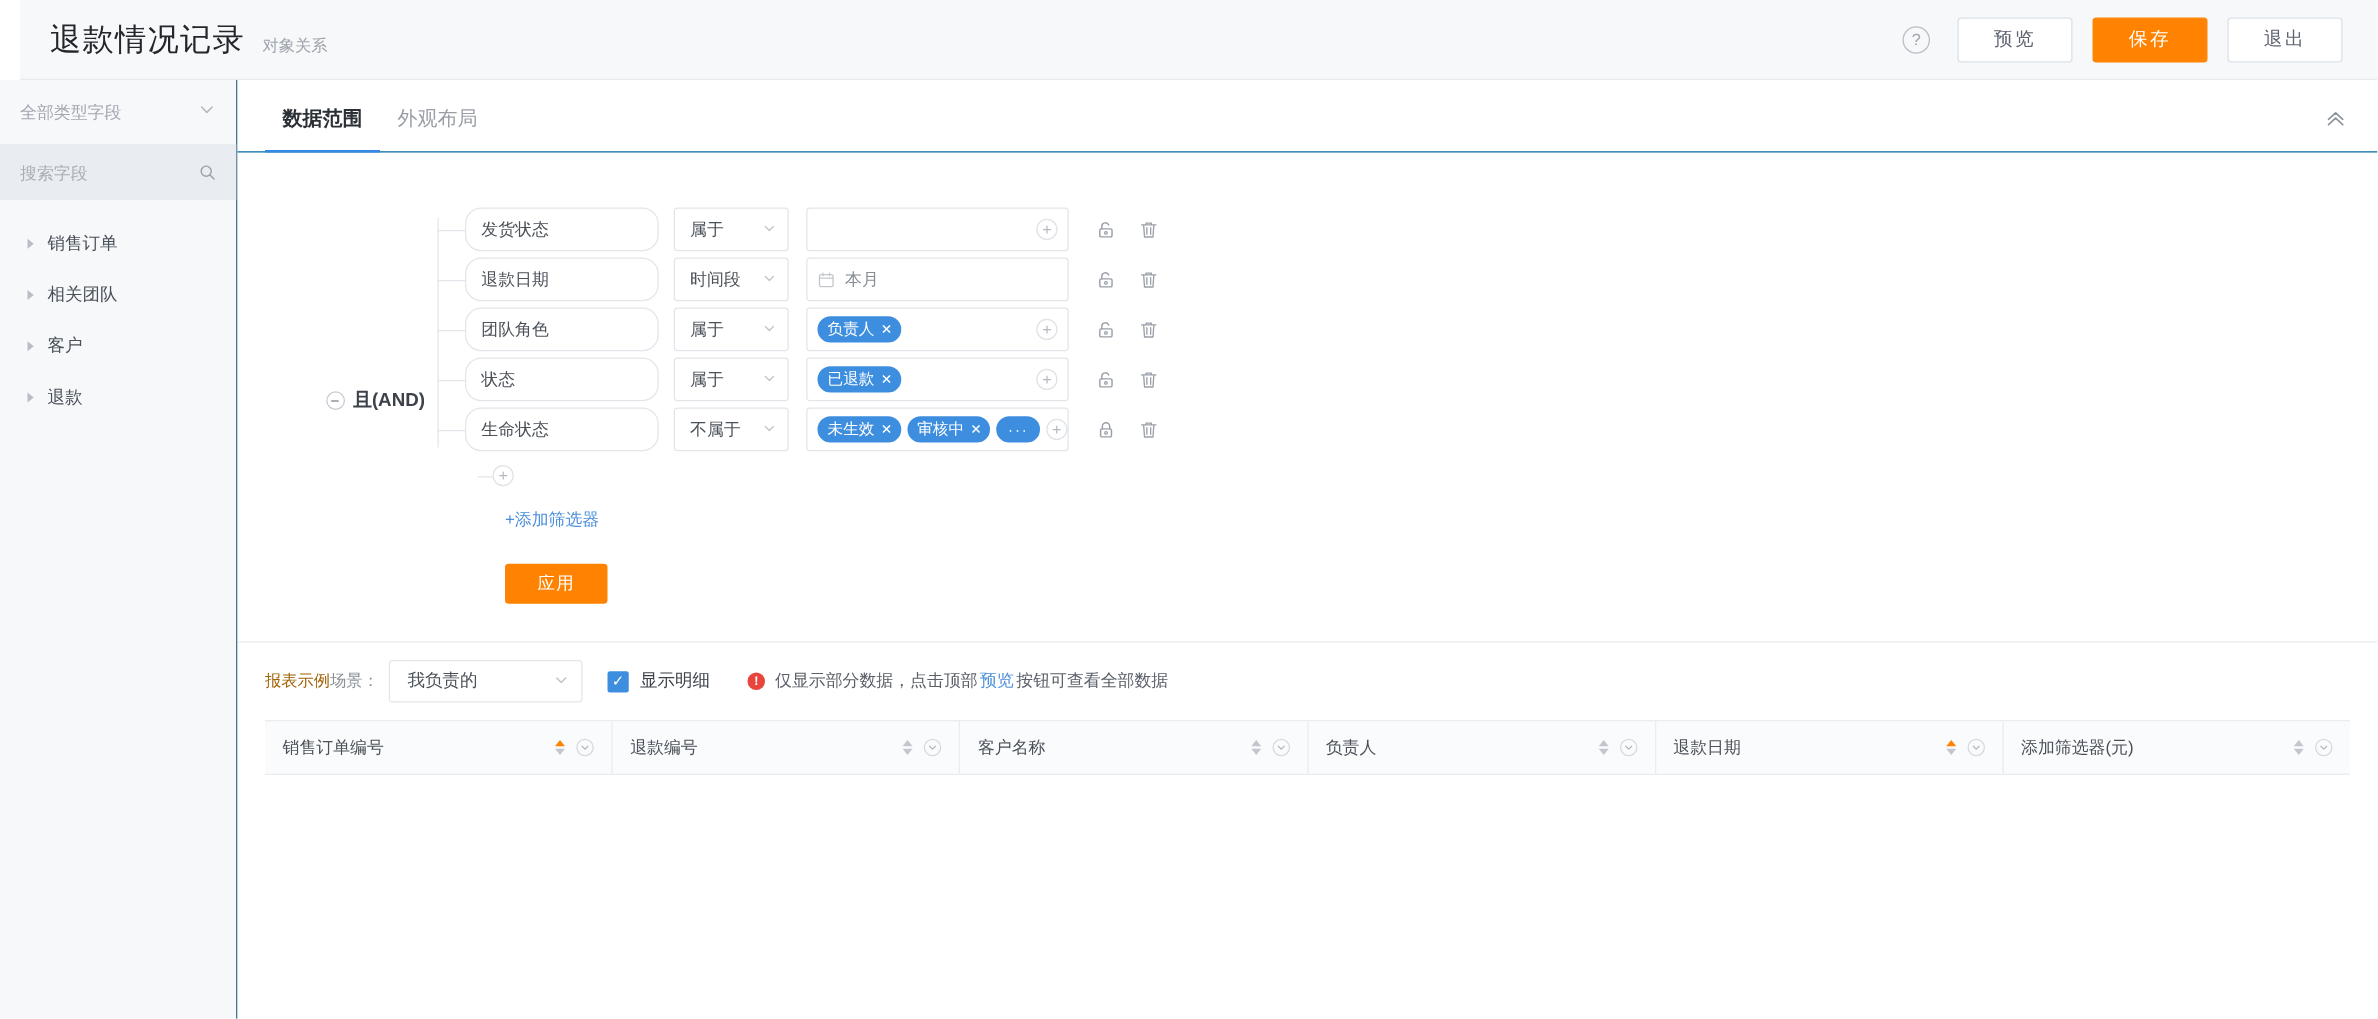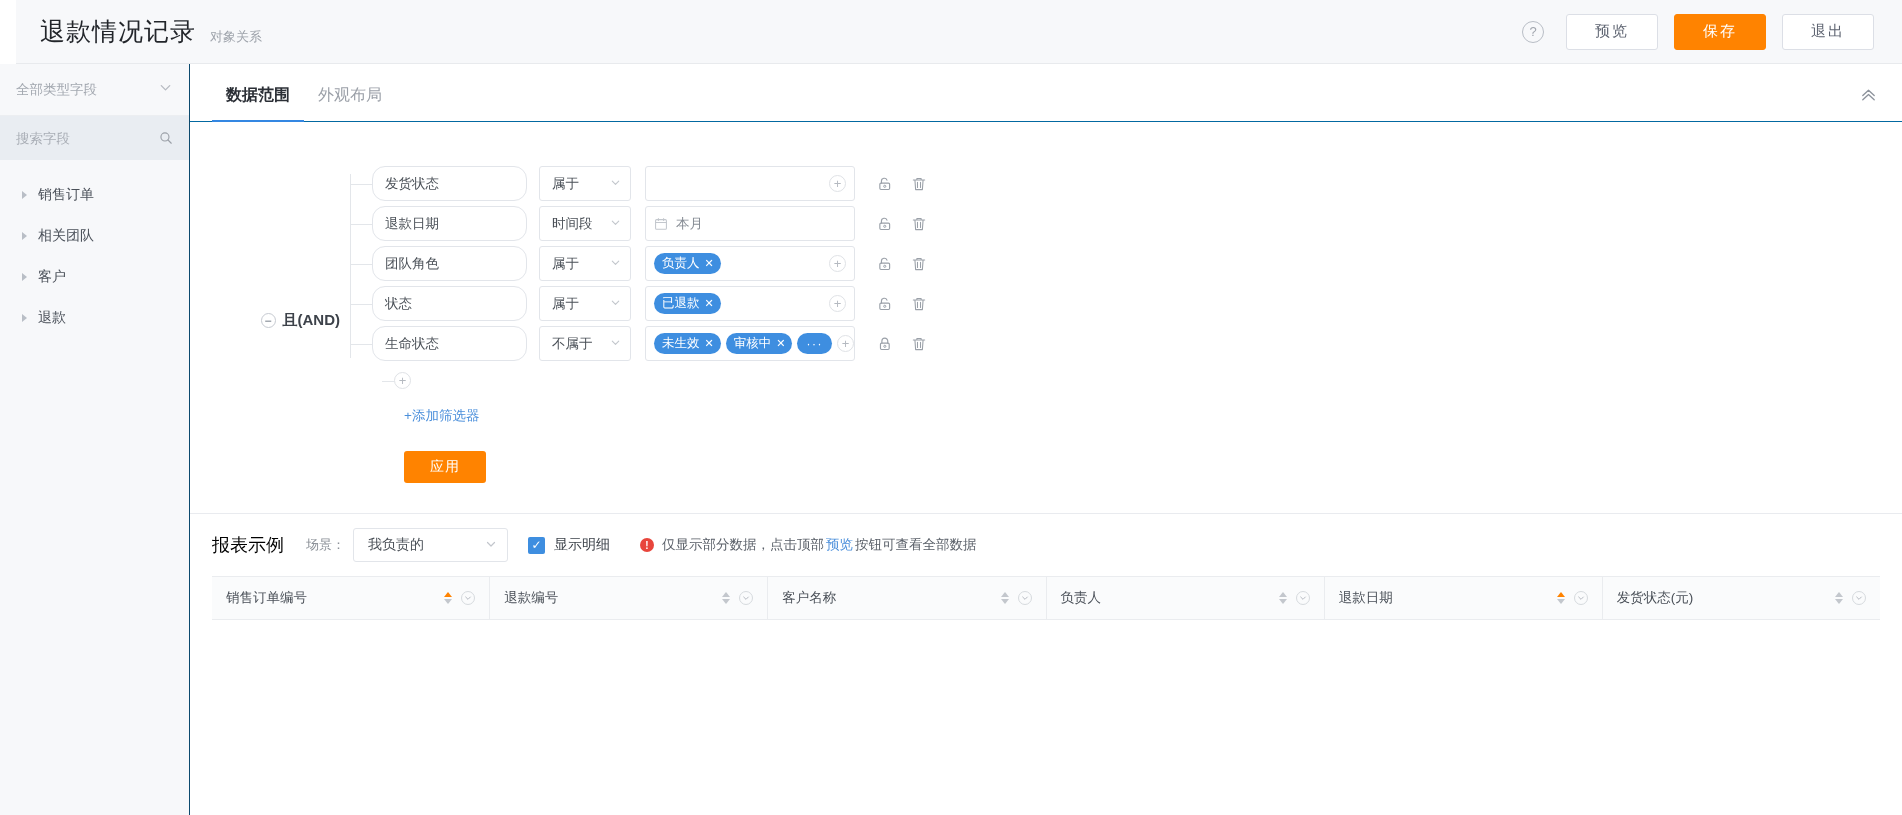--- a/index.html
+++ b/index.html
@@ -156,21 +156,21 @@
   }
   .apply-btn {
     margin: 26px 0 0 214px; width: 82px; height: 32px; background: #ff8300; color: #fff;
     font-size: 14px; display: flex; align-items: center; justify-content: center;
     border-radius: 3px; cursor: pointer; letter-spacing: 1px;
   }
 
   
   .preview-sec { border-top: 1px solid #e9ebef; margin-top: 30px; }
   .preview-bar { display: flex; align-items: center; height: 62px; padding-left: 22px; }
-  .prev-title { font-size: 18px; color: #000000; margin-right: 22px; }
+  .prev-title { font-size: 13px; color: #a16207; }
   .prev-scene-lbl { font-size: 13px; color: #8c9198; margin-right: 8px; }
   .select-scene {
     width: 155px; height: 34px; border: 1px solid #e2e5ea; border-radius: 3px; background: #fff;
     display: flex; align-items: center; padding: 0 10px 0 14px; font-size: 14px; color: #4b5158;
     cursor: pointer;
   }
   .select-scene .chev-sm { margin-left: auto; color: #c2c6cc; font-size: 11px; }
   .chk-wrap { display: flex; align-items: center; margin-left: 20px; cursor: pointer; }
   .chk {
     width: 17px; height: 17px; background: #3e8ee0; border-radius: 2px; color: #fff;
@@ -550,21 +550,21 @@
                     <span class="tri-dn"></span>
                   </span>
                 <span class="col-menu">
                   <svg width="8" height="8" viewBox="0 0 12 12">
                       <path d="M2.5 4.5 L6 8 L9.5 4.5" fill="none" stroke="currentColor" stroke-width="1.4" stroke-linecap="round" stroke-linejoin="round"></path>
                     </svg>
                 </span>
               </span>
             </div>
             <div class="th">
-              <span class="th-label">发货状态(元)</span>
+              <span class="th-label">添加筛选器(元)</span>
               <span class="th-ctrls">
                 <span class="sorter">
                     <span class="tri-up"></span>
                     <span class="tri-dn"></span>
                   </span>
                 <span class="col-menu">
                   <svg width="8" height="8" viewBox="0 0 12 12">
                       <path d="M2.5 4.5 L6 8 L9.5 4.5" fill="none" stroke="currentColor" stroke-width="1.4" stroke-linecap="round" stroke-linejoin="round"></path>
                     </svg>
                 </span>

